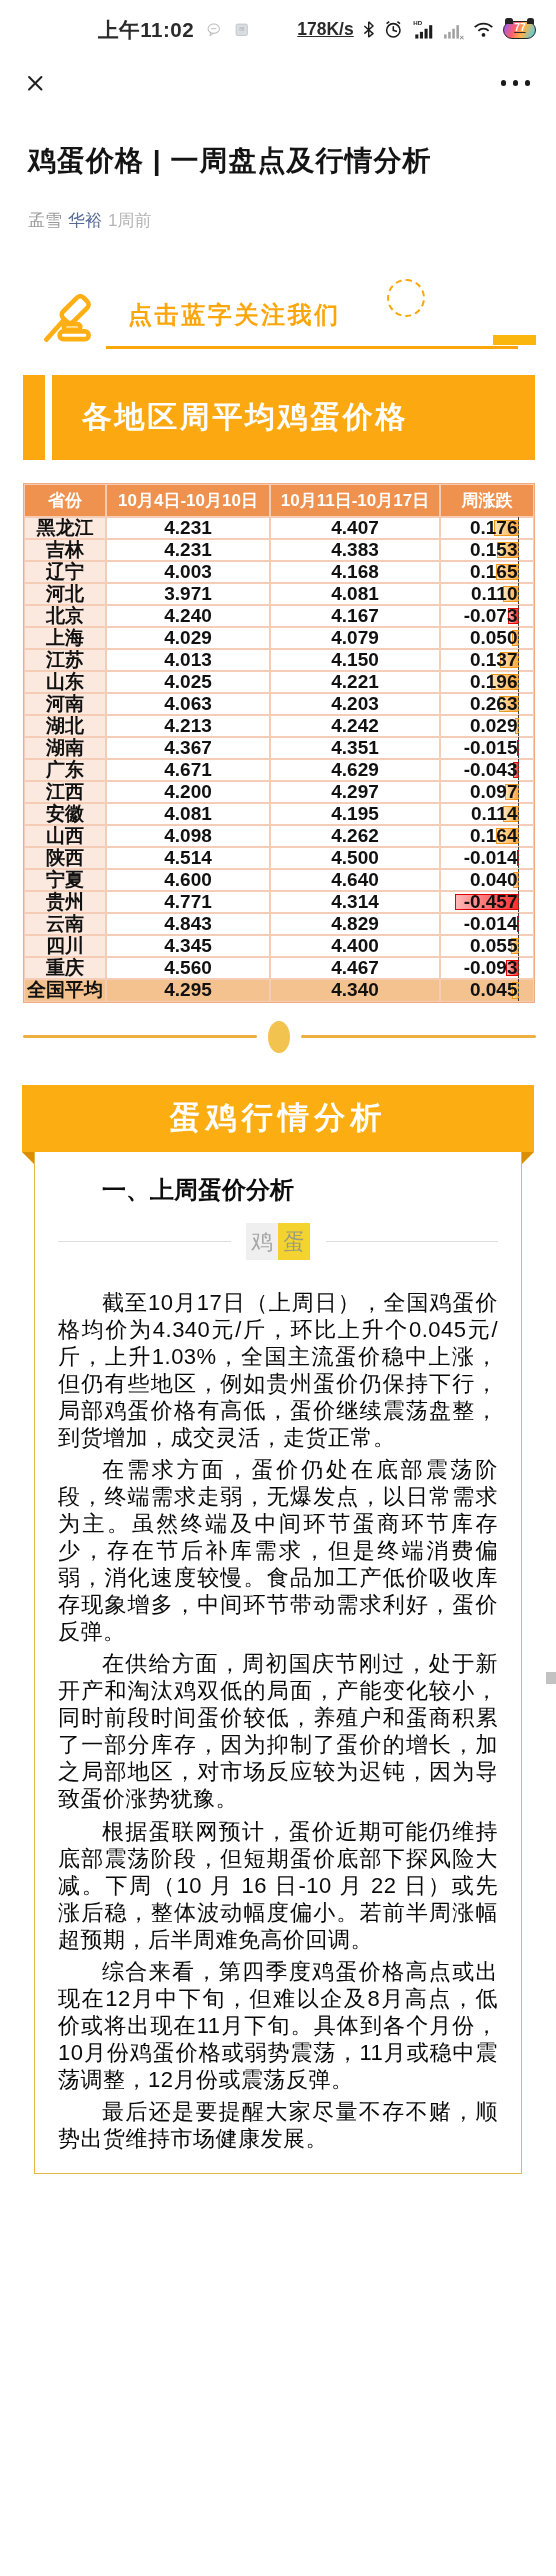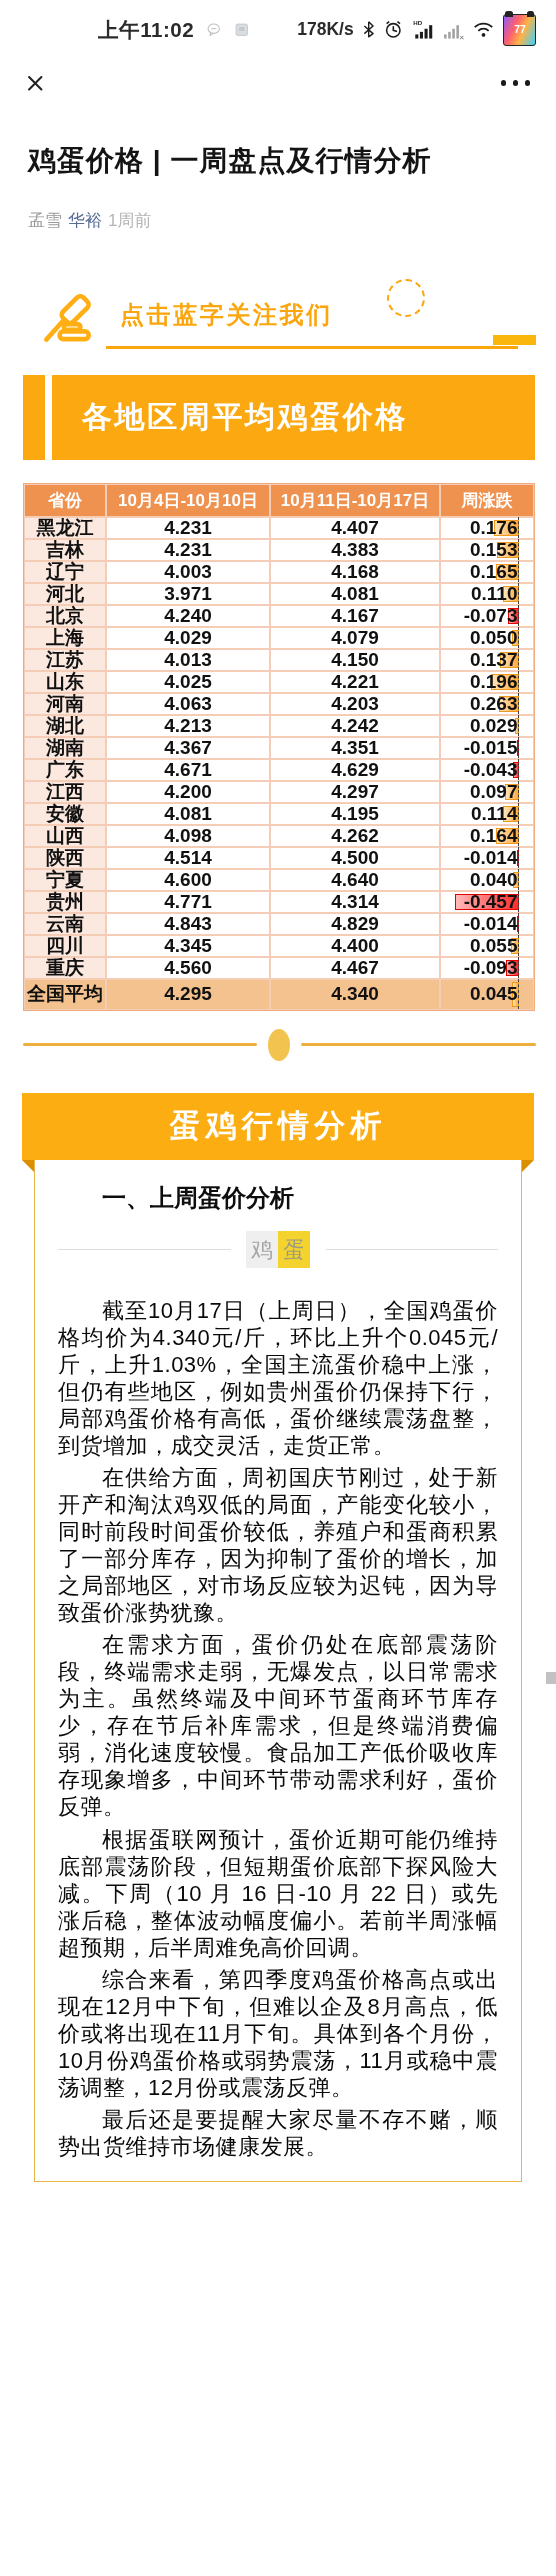--- a/index.html
+++ b/index.html
@@ -4,45 +4,45 @@
 <style>
   * { margin:0; padding:0; box-sizing:border-box; }
   html,body { background:#ffffff; }
   body { font-family:"Liberation Sans","DejaVu Sans",sans-serif; width:556px; }
   #page { position:relative; width:556px; height:3489px; overflow:hidden; background:#fff; }
 
   
   .statusbar { height:52px; display:flex; align-items:center; padding:7.2px 19.6px 0 98px; color:#2b2b2b; }
   .sb-time { font-size:20.6px; font-weight:700; letter-spacing:0.5px; }
   .sb-appicons { display:flex; gap:13.4px; margin-left:11.3px; opacity:.55; }
-  .sb-right { margin-left:auto; display:flex; align-items:center; gap:8.2px; }
+  .sb-right { margin-left:auto; display:flex; align-items:center; gap:8.2px;text-decoration:underline; }
   .sb-speed { font-size:17.5px; font-weight:700; }
-  .sb-batt { position:relative; width:33px; height:32px; border:1.5px solid #222; border-radius:3px;
+  .sb-batt { position:relative; width:33px; height:18px; border:1.5px solid #222; border-radius:9px;
              background:linear-gradient(115deg,#8a5cff 0%,#ff5f6d 35%,#ffb347 60%,#3ad1ff 100%);
-             display:flex; align-items:center; justify-content:center; }
+             display:flex; justify-content:center; }
   .sb-batt::before,.sb-batt::after { content:""; position:absolute; top:-4.1px; width:7.2px; height:6.2px; background:#222; border-radius:2.6px 2.6px 0 0; }
   .sb-batt::before { left:1px; } .sb-batt::after { right:1px; }
   .sb-batt span { font-size:10.3px; font-weight:700; color:#fff; }
 
   
   .navbar { height:62px; display:flex; align-items:center; padding:0 26px; }
   .nav-menu { margin-left:auto; display:flex; gap:6.7px; cursor:pointer; }
   .nav-menu i { width:5.2px; height:5.2px; border-radius:50%; background:#1a1a1a; }
 
   
   .article-title { margin:28px 28px 0; font-size:28px; font-weight:700; color:#141414; letter-spacing:1px; line-height:37px; }
   .author-row { margin:30px 28px 0; font-size:17px; display:flex; gap:6px; align-items:baseline; }
   .author-name { color:#9a9a9a; }
   .account-link { color:#576b95; cursor:pointer; }
   .publish-time { color:#b5b5b5; }
 
   
   .follow-banner { position:relative; margin-top:53px; height:77px; }
   .gavel { position:absolute; left:37px; top:9.3px; }
-  .follow-text { position:absolute; left:120px; top:14.4px; font-size:24px; font-weight:700; color:#FBA60D; letter-spacing:2.6px; }
+  .follow-text { position:absolute; left:128px; top:14.4px; font-size:24px; font-weight:700; color:#FBA60D; letter-spacing:2.6px; }
   .dotted-circle { position:absolute; left:387px; top:-6.2px; width:38px; height:38px; border:2.6px dashed #FBA60D; border-radius:50%; }
   .follow-underline { position:absolute; left:106px; top:61px; width:412px; height:2.6px; background:#FBA60D; }
   .follow-rect { position:absolute; left:493px; top:50px; width:43px; height:10.3px; background:#FBB60D; }
 
   
   .section-header { position:relative; margin-top:13.4px; height:93px; }
   .sh-bar { position:absolute; left:23px; top:0; width:22px; height:85px; background:#FCA911; }
   .sh-block { position:absolute; left:52px; right:20.6px; top:0; height:85px; background:#FCA911; display:flex; align-items:center; }
   .sh-block span { margin-left:30px; font-size:30px; font-weight:700; color:#ffffff; letter-spacing:2.6px; }
 
@@ -50,21 +50,21 @@
   .price-table { margin:14.4px 20.6px 0 23px; border:1px solid #F0AC7E; }
   .t-row { display:flex; }
   .t-cell { border:0.5px solid #F5CDB6; display:flex; align-items:center; justify-content:center;
             font-size:19px; font-weight:600; color:#111; position:relative; }
   .c0 { width:82px; background:#FBE8DE; }
   .c1 { width:164px; background:#fff; }
   .c2 { width:170px; background:#fff; }
   .c3 { width:94px; background:#fff; justify-content:flex-end; padding-right:15.5px; }
   .t-head .t-cell { background:#EF9250; color:#fff; font-size:17px; font-weight:700; height:33px; padding:0; justify-content:center; }
   .t-body .t-cell { height:22px; }
-  .t-total .t-cell { background:#F4C28F; height:31px; font-weight:700; }
+  .t-total .t-cell { background:#F4C28F; height:23px; font-weight:700; }
   .dashline { position:absolute; right:14.4px; top:-0.5px; bottom:-0.5px; border-left:1.5px dashed #3f3f3f; }
   .chg-bar { position:absolute; right:14.4px; top:2.1px; bottom:2.1px; z-index:0; }
   .chg-bar.pos { background:linear-gradient(to right,#FFE5BC,#FFA93C); border:0.5px solid #F0981C; }
   .chg-bar.neg { background:linear-gradient(to right,#FFB9B9,#FF2D2D); border:0.5px solid #E00000; }
   .chg-val { position:relative; z-index:1; }
 
   
   .gold-divider { margin-top:18px; height:32px; position:relative; }
   .gold-divider .gl { position:absolute; top:14.4px; height:2.6px; background:#EFAF3E; border-radius:1.5px; }
   .gold-divider .gl.left { left:23px; width:234px; }
@@ -437,22 +437,22 @@
 
     <div class="egg-tag">
       <span class="line"></span>
       <span class="sq gray">鸡</span>
       <span class="sq yellow">蛋</span>
       <span class="line"></span>
     </div>
 
     <div class="paras" id="paras-1">
         <p>截至10月17日（上周日），全国鸡蛋价格均价为4.340元/斤，环比上升个0.045元/斤，上升1.03%，全国主流蛋价稳中上涨，但仍有些地区，例如贵州蛋价仍保持下行，局部鸡蛋价格有高低，蛋价继续震荡盘整，到货增加，成交灵活，走货正常。</p>
+        <p>在需求方面，蛋价仍处在底部震荡阶段，终端需求走弱，无爆发点，以日常需求为主。虽然终端及中间环节蛋商环节库存少，存在节后补库需求，但是终端消费偏弱，消化速度较慢。食品加工产低价吸收库存现象增多，中间环节带动需求利好，蛋价反弹。</p>
         <p>在供给方面，周初国庆节刚过，处于新开产和淘汰鸡双低的局面，产能变化较小，同时前段时间蛋价较低，养殖户和蛋商积累了一部分库存，因为抑制了蛋价的增长，加之局部地区，对市场反应较为迟钝，因为导致蛋价涨势犹豫。</p>
-        <p>在需求方面，蛋价仍处在底部震荡阶段，终端需求走弱，无爆发点，以日常需求为主。虽然终端及中间环节蛋商环节库存少，存在节后补库需求，但是终端消费偏弱，消化速度较慢。食品加工产低价吸收库存现象增多，中间环节带动需求利好，蛋价反弹。</p>
         <p>根据蛋联网预计，蛋价近期可能仍维持底部震荡阶段，但短期蛋价底部下探风险大减。下周（10 月 16 日-10 月 22 日）或先涨后稳，整体波动幅度偏小。若前半周涨幅超预期，后半周难免高价回调。</p>
         <p>综合来看，第四季度鸡蛋价格高点或出现在12月中下旬，但难以企及8月高点，低价或将出现在11月下旬。具体到各个月份，10月份鸡蛋价格或弱势震荡，11月或稳中震荡调整，12月份或震荡反弹。</p>
         <p>最后还是要提醒大家尽量不存不赌，顺势出货维持市场健康发展。</p>
       </div>
 
   </div>
 
   <div class="scrollseg" style="top:1672px;height:12px"></div>
 
 </div>

